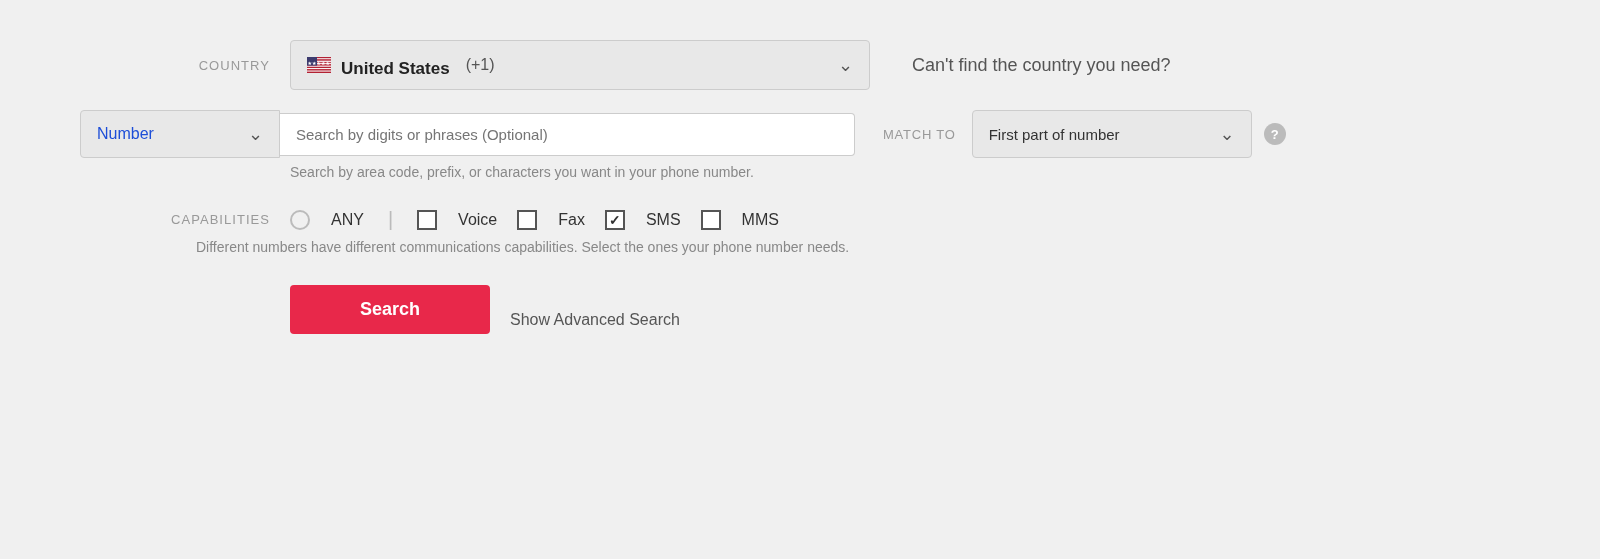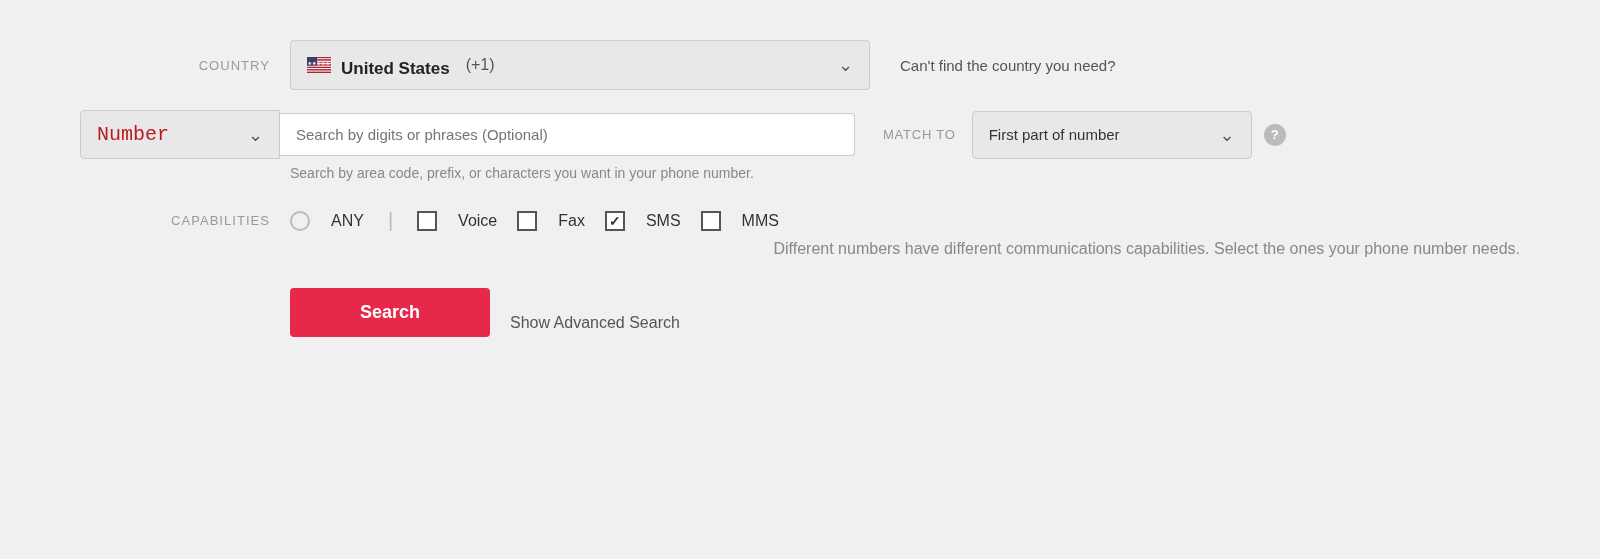--- a/index.html
+++ b/index.html
@@ -72,22 +72,22 @@
       margin-left: 6px;
     }
 
     .chevron-down {
       margin-left: auto;
       font-size: 18px;
       color: #555;
     }
 
     .cant-find-text {
-      margin-left: 30px;
-      font-size: 15px;
+      margin-left: 42px;
+      font-size: 18px;
       color: #555;
     }
 
     .cant-find-text a {
       display: block;
       color: #555;
       text-decoration: underline;
       margin-top: 4px;
     }
 
@@ -105,23 +105,22 @@
       background: #e8e8e8;
       border: 1px solid #ccc;
       border-radius: 4px 0 0 4px;
       padding: 12px 16px;
       width: 200px;
       cursor: pointer;
       gap: 8px;
     }
 
     .number-type-label {
-      font-size: 20px;
-      color: #b91c1c;
-      font-family: Liberation Mono, monospace;
+      font-size: 16px;
+      color: #1d4ed8;
     }
 
     .search-input {
       flex: 1;
       max-width: 575px;
       border: 1px solid #ccc;
       border-left: none;
       border-radius: 0 4px 4px 0;
       padding: 12px 16px;
       font-size: 15px;
@@ -247,25 +246,24 @@
       background: #fff;
     }
 
     .checkmark {
       font-size: 14px;
       color: #333;
       font-weight: 700;
     }
 
     .capabilities-hint {
-      font-size: 16px;
+      font-size: 14px;
       color: #888;
       margin-left: 116px;
       margin-bottom: 30px;
-      text-align: right;
     }
 
     
     .row-buttons {
       display: flex;
       align-items: center;
       gap: 20px;
       margin-left: 210px;
     }
 

